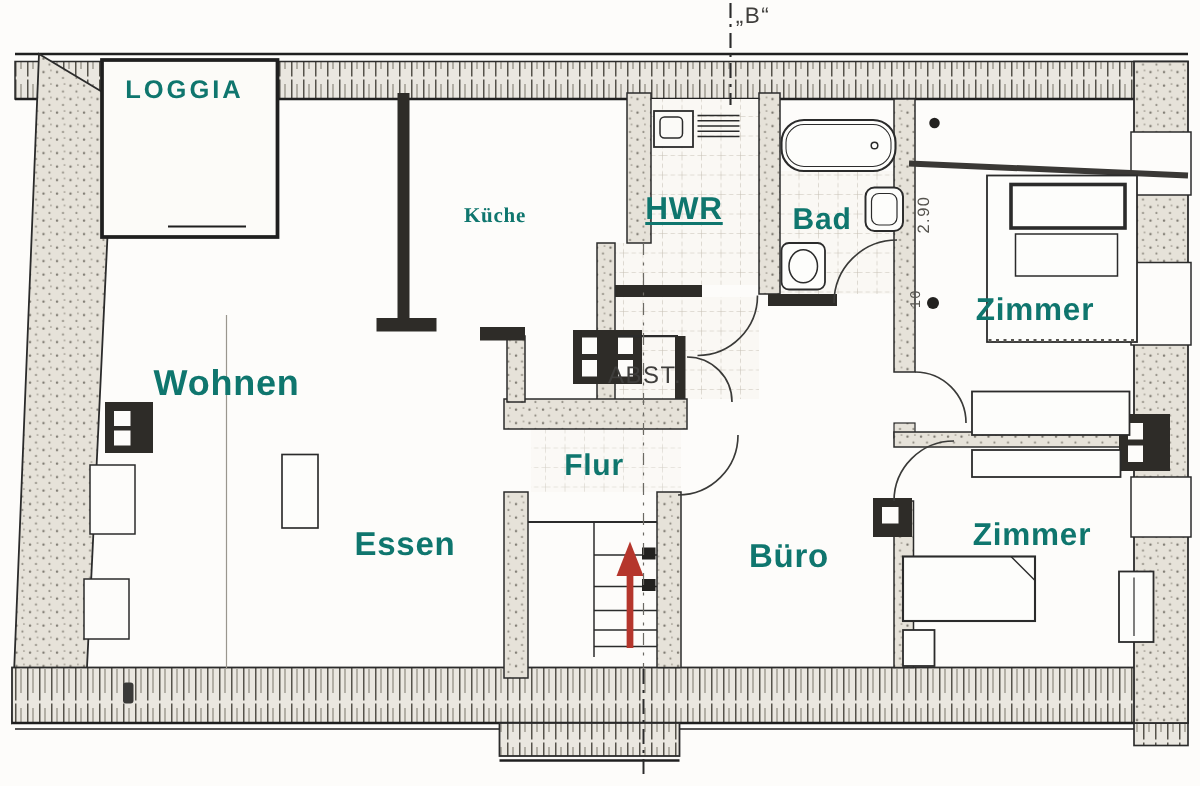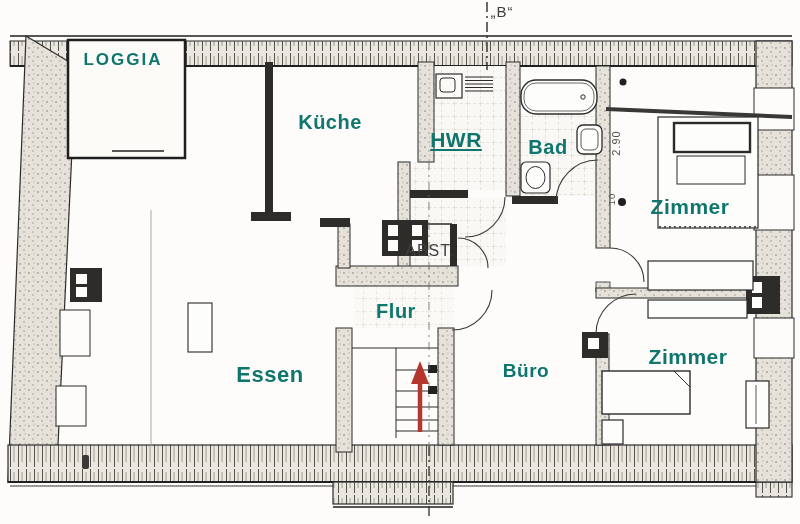--- a/index.html
+++ b/index.html
@@ -205,27 +205,28 @@
     <path d="M487,2 V70" stroke="#2b2b2b" stroke-width="1.4" stroke-dasharray="10,4,2,4" fill="none"></path>
     <path d="M429,162 V446" stroke="#6b6963" stroke-width="0.8" stroke-dasharray="8,5,2,5" fill="none"></path>
     <path d="M429,446 V518" stroke="#2b2b2b" stroke-width="1.3" stroke-dasharray="10,4,2,4" fill="none"></path>
   </g>
 
   <circle cx="623" cy="82" r="3.5" fill="#22211f"></circle>
   <circle cx="622" cy="202" r="4" fill="#22211f"></circle>
 </svg>
 
 <div class="lbl" style="left:123px;top:60px;font-size:17px;letter-spacing:2px;">LOGGIA</div>
-<div class="lbl" style="left:330px;top:122px;font-size:20px;">Küche</div>
+<div class="lbl" style="left:330px;top:145px;font-size:14px;font-family:Liberation Serif, serif;">Küche</div>
 <div class="lbl" style="left:456px;top:140px;font-size:21px;text-decoration:underline;">HWR</div>
 <div class="lbl" style="left:548px;top:147px;font-size:20px;">Bad</div>
 <div class="lbl" style="left:690px;top:207px;font-size:21px;">Zimmer</div>
-<div class="lbl" style="left:270px;top:363px;font-size:22px;margin-top:12px;">Essen</div>
+<div class="lbl" style="left:151px;top:256px;font-size:24px;">Wohnen</div>
+<div class="lbl" style="left:270px;top:363px;font-size:22px;">Essen</div>
 <div class="lbl" style="left:396px;top:311px;font-size:20px;text-align:center;">Flur</div>
-<div class="lbl" style="left:526px;top:371px;font-size:19px;">Büro</div>
+<div class="lbl" style="left:526px;top:371px;font-size:22px;">Büro</div>
 <div class="lbl" style="left:688px;top:357px;font-size:21px;">Zimmer</div>
 <div class="lbl small" style="left:430px;top:251px;font-size:16px;">ABST.</div>
 
 <div class="lbl small" style="left:502px;top:11px;font-size:15px;">„B“</div>
 <div class="lbl dim" style="left:616px;top:143px;font-size:11px;">2.90</div>
 <div class="lbl dim" style="left:611px;top:199px;font-size:9.5px;">10</div>
 
 </div>
 
 </body></html>

